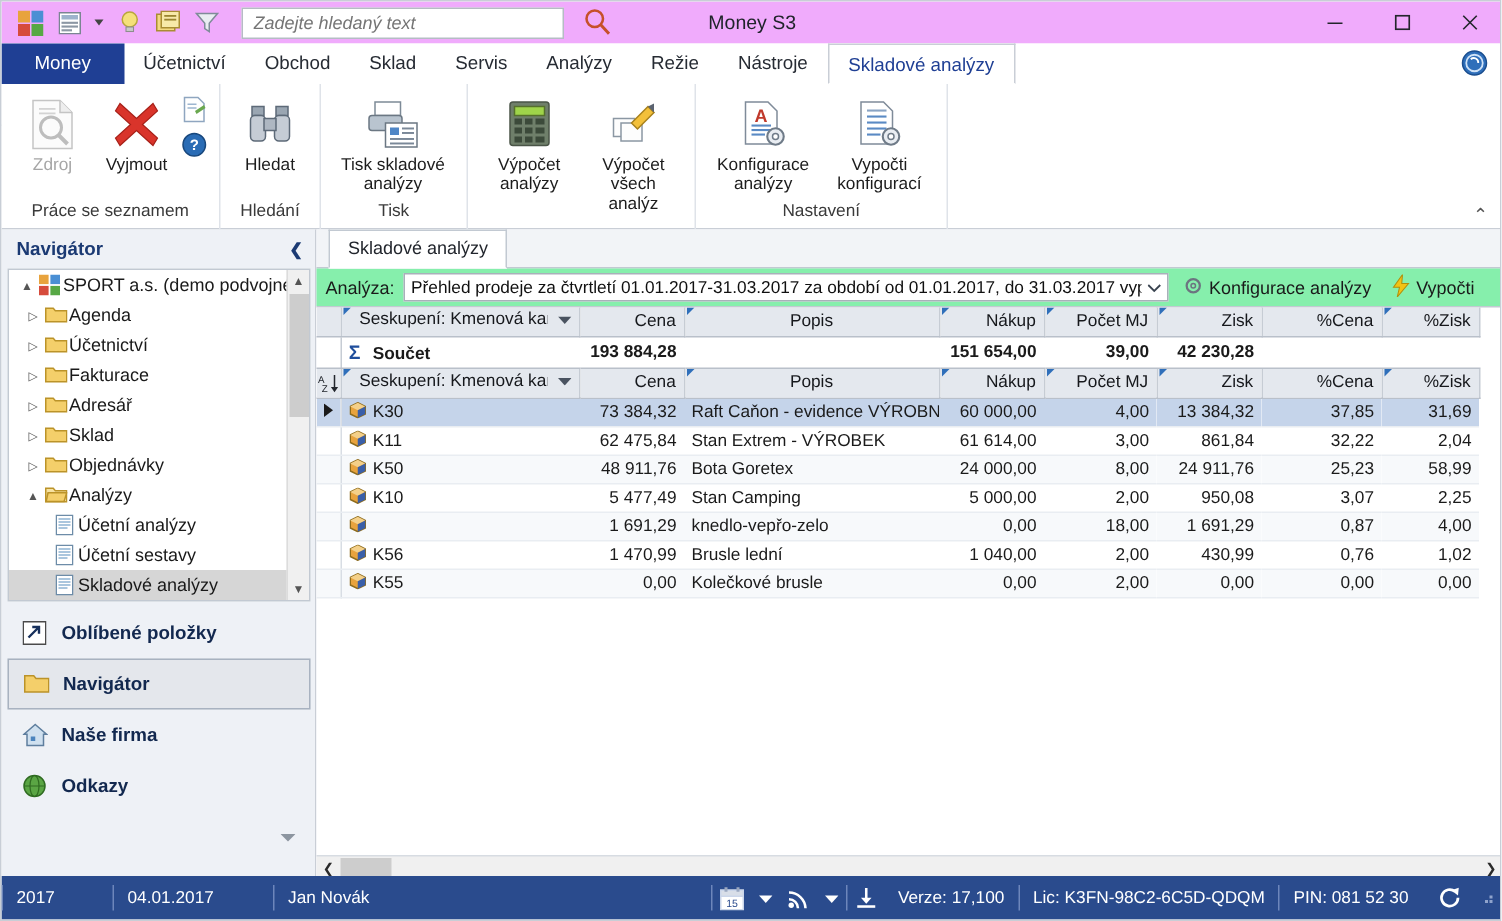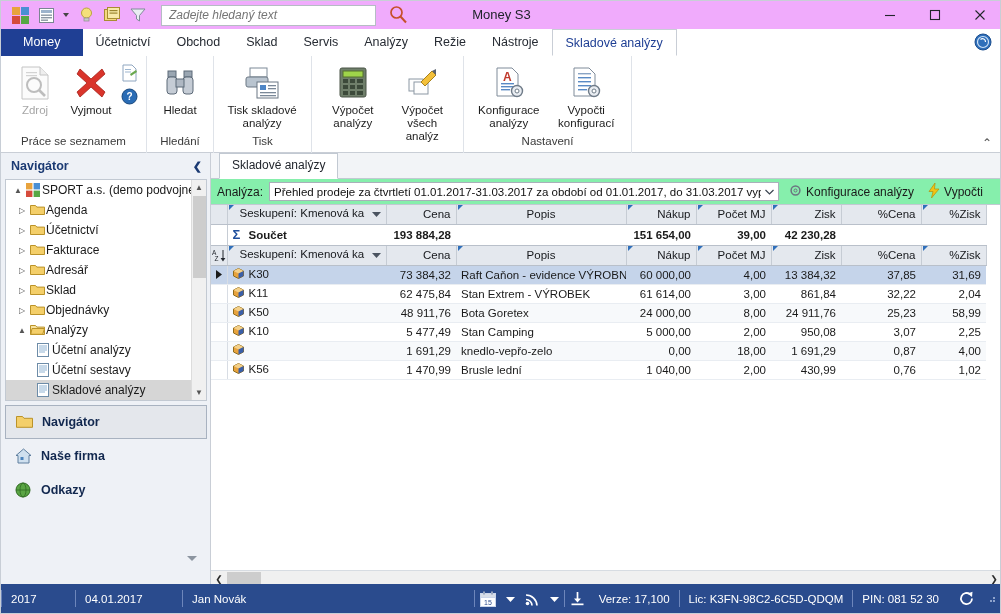--- a/index.html
+++ b/index.html
@@ -527,20 +527,29 @@
       </div>
 
       <div class="treesb">
         <div class="up">▲</div>
         <div class="thumb"></div>
         <div style="position:absolute;bottom:0;width:100%;" class="dn">▼</div>
       </div>
     </div>
 
     <div class="navlist">
+      <div class="nrow">
+        <span class="nic">
+          <svg width="16" height="16" viewBox="0 0 16 16">
+              <rect x="0.5" y="0.5" width="15" height="15" fill="#fff" stroke="#4a4a4a"></rect>
+              <path d="M4 11 L11 4 M6.5 4 H11 V8.5" stroke="#17305c" stroke-width="1.6" fill="none"></path>
+            </svg>
+        </span>
+        <span>Oblíbené položky</span>
+      </div>
       <div class="nrow sel">
         <span class="nic">
           <svg width="17" height="14" viewBox="0 0 17 14">
               <path d="M0.5 1.5h6l1.5 1.8h8.5v9H0.5z" fill="#f4cf6a" stroke="#bb9329"></path>
             </svg>
         </span>
         <span>Navigátor</span>
       </div>
       <div class="nrow">
         <span class="nic">
@@ -832,20 +841,39 @@
           </td>
           <td class="ta-r">1 470,99</td>
           <td>Brusle lední</td>
           <td class="ta-r">1 040,00</td>
           <td class="ta-r">2,00</td>
           <td class="ta-r">430,99</td>
           <td class="ta-r">0,76</td>
           <td class="ta-r">1,02</td>
         </tr>
 
+        <tr class="row alt">
+          <td class="gutter2"></td>
+          <td>
+            <span class="cubeic">
+              <svg width="11" height="11" viewBox="0 0 11 11">
+                    <polygon points="5.5,0.5 10.5,3 10.5,8 5.5,10.5 0.5,8 0.5,3" fill="#e8a33d" stroke="#8e6c1d"></polygon>
+                    <polygon points="5.5,0.5 10.5,3 5.5,5.5 0.5,3" fill="#f4d089"></polygon>
+                    <polygon points="5.5,5.5 10.5,3 10.5,8 5.5,10.5" fill="#3a5fa8"></polygon>
+                  </svg>
+            </span><span>K55</span>
+          </td>
+          <td class="ta-r">0,00</td>
+          <td>Kolečkové brusle</td>
+          <td class="ta-r">0,00</td>
+          <td class="ta-r">2,00</td>
+          <td class="ta-r">0,00</td>
+          <td class="ta-r">0,00</td>
+          <td class="ta-r">0,00</td>
+        </tr>
       </tbody>
         </table>
 
       <div class="hscroll">
         <div class="ar">❮</div>
         <div class="thumb"></div>
         <div class="track"></div>
         <div class="ar">❯</div>
       </div>
     </div>

